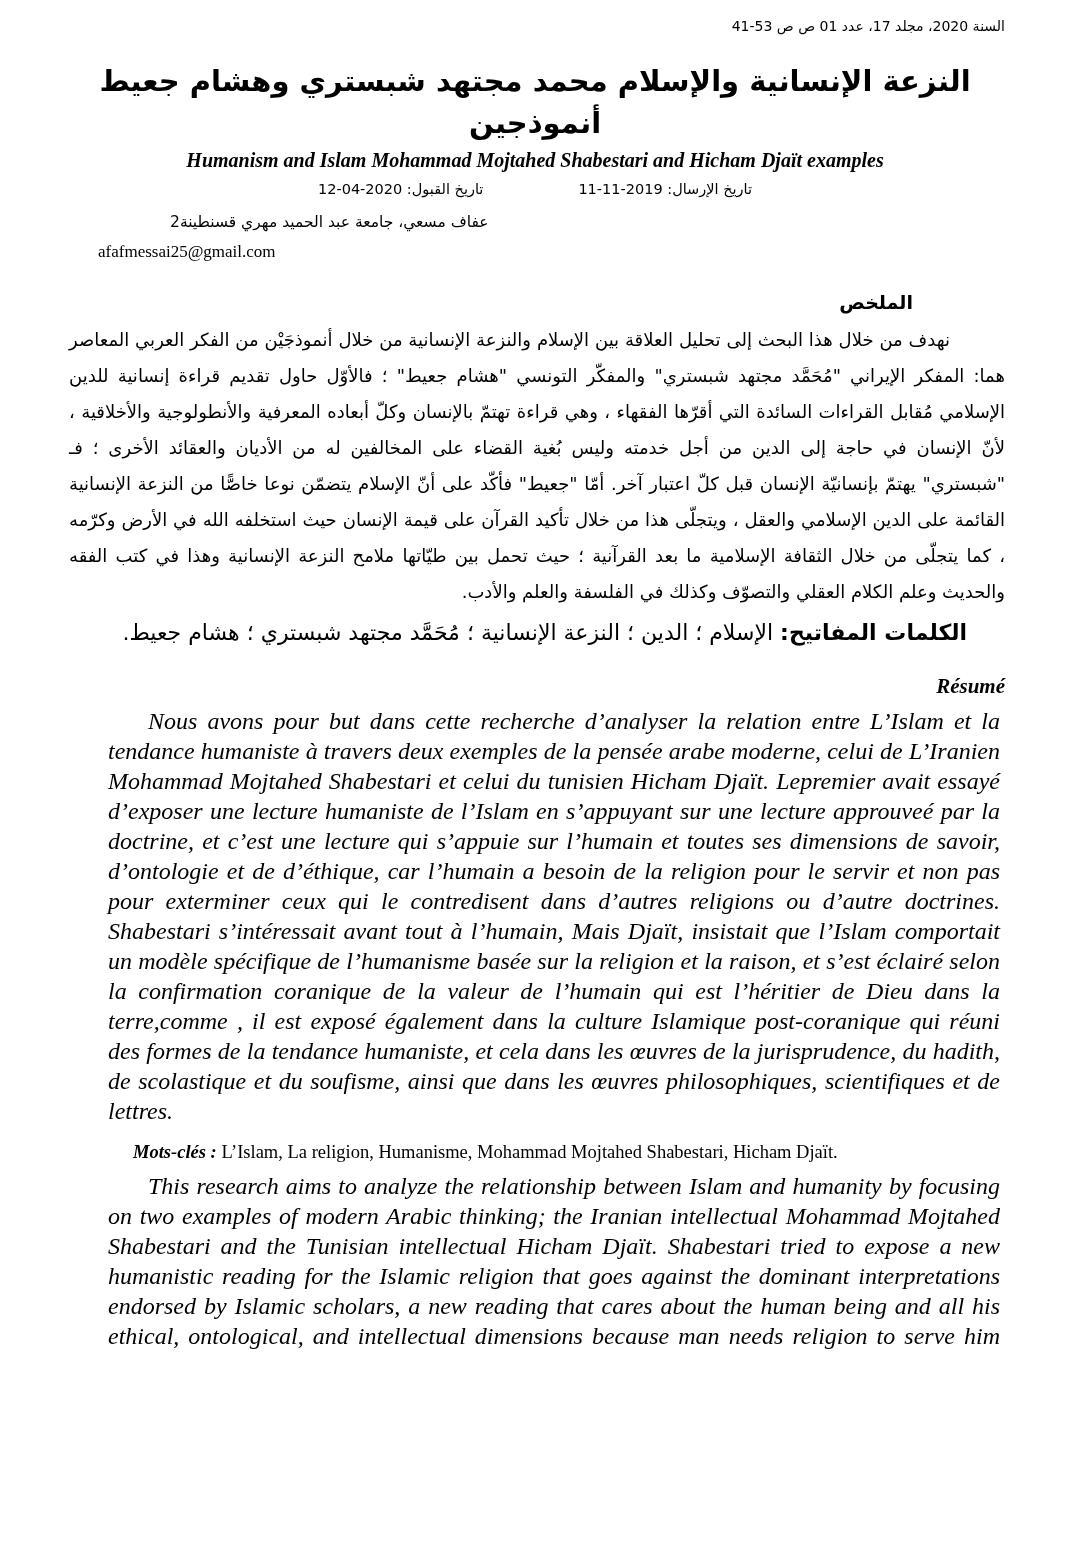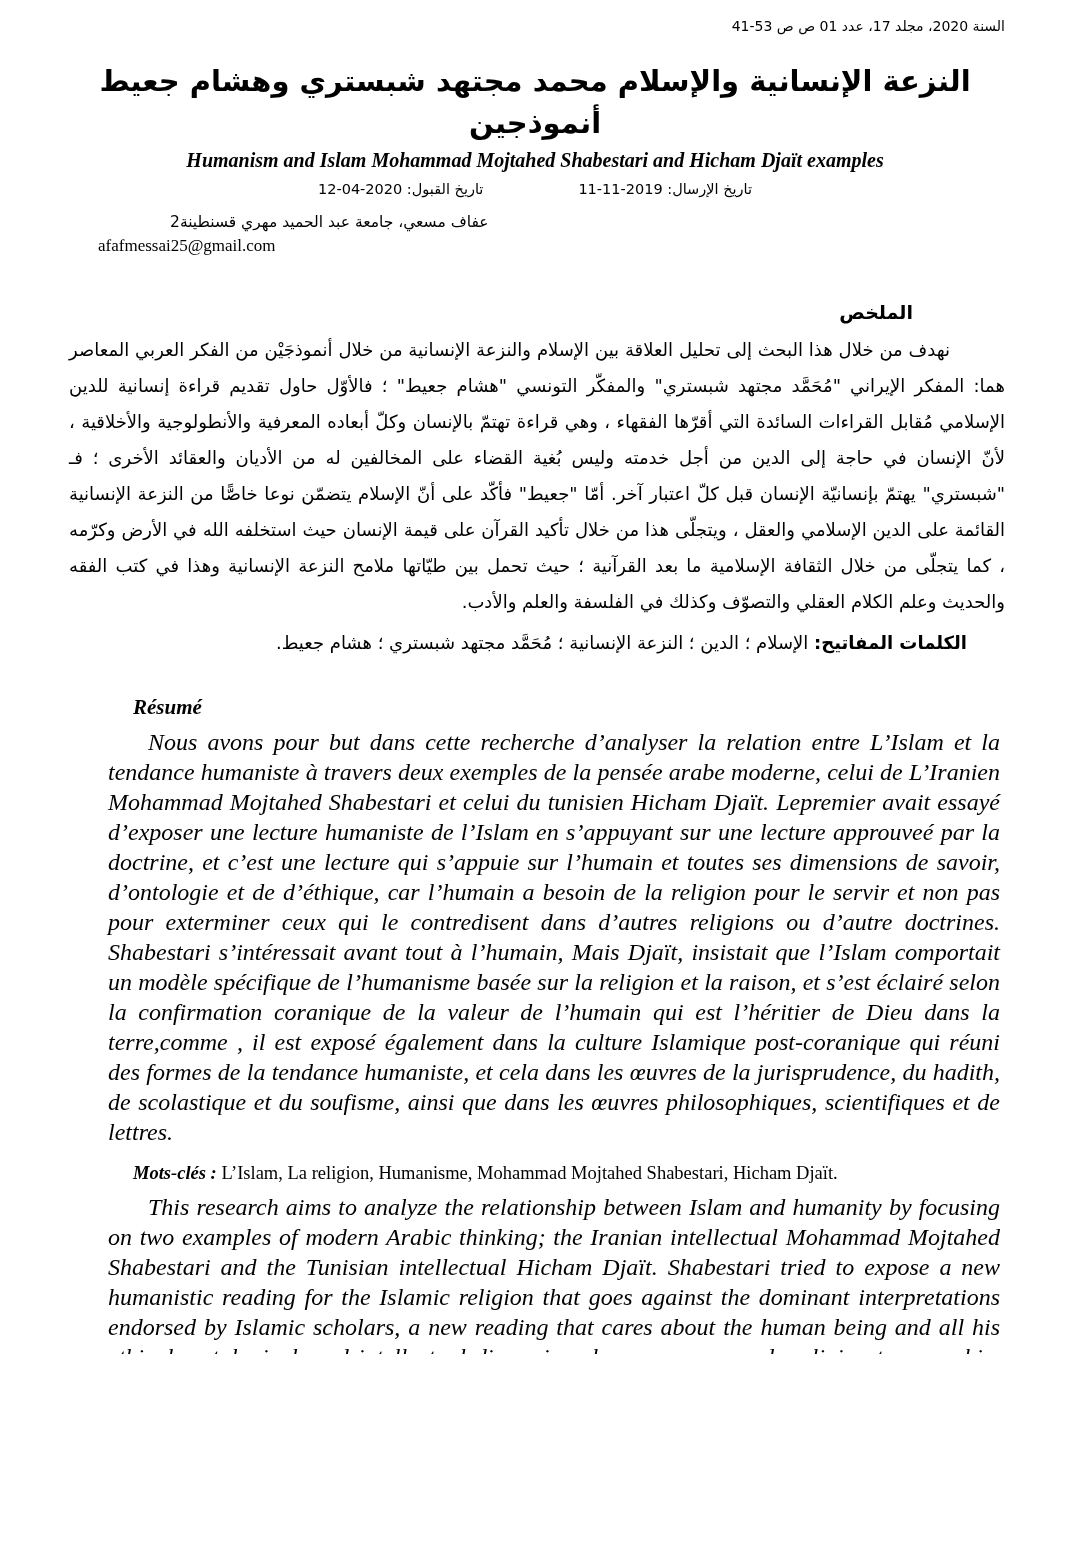--- a/index.html
+++ b/index.html
@@ -60,30 +60,30 @@
   .author{margin-top:11px;}
   .author-name{
     direction:rtl;
     text-align:left;
     padding-left:105px;
     font-family:"DejaVu Sans", sans-serif;
     font-size:15.5px;
     line-height:22px;
   }
   .author-email{
-    margin-top:2px;
+    margin-top:8px;
     padding-left:33px;
     font-size:17px;
     line-height:22px;
     font-family:"Liberation Serif", serif;
   }
 
   
   .h-ar{
-    margin:42px 92px 0 0;
+    margin:26px 92px 0 0;
     direction:rtl;
     text-align:right;
     font-family:"DejaVu Sans", sans-serif;
     font-weight:700;
     font-size:19px;
     line-height:26px;
   }
   .p-ar{
     margin:7px 0 0 4px;
     direction:rtl;
@@ -92,34 +92,35 @@
     font-family:"DejaVu Sans", sans-serif;
     font-size:18px;
     line-height:36px;
   }
   .kw-ar{
     margin:9px 0 0 0;
     direction:rtl;
     text-align:right;
     text-indent:38px;
     font-family:"DejaVu Sans", sans-serif;
-    font-size:18px;
+    font-size:22px;
     line-height:28px;
   }
   .kw-ar .kw-label{font-weight:700;}
 
   
   .h-fancy{
-    margin:36px 0 0 28px;
+    margin:25px 0 0 28px;
     padding-left:40px;
     font-weight:700;
     font-style:italic;
     font-size:21px;
     line-height:28px;
     font-family:"Liberation Serif", serif;
+    text-align:right;
   }
   .p-latin{
     margin:6px 5px 0 43px;
     text-align:justify;
     text-indent:40px;
     font-style:italic;
     font-size:24px;
     line-height:30px;
     font-family:"Liberation Serif", serif;
   }

